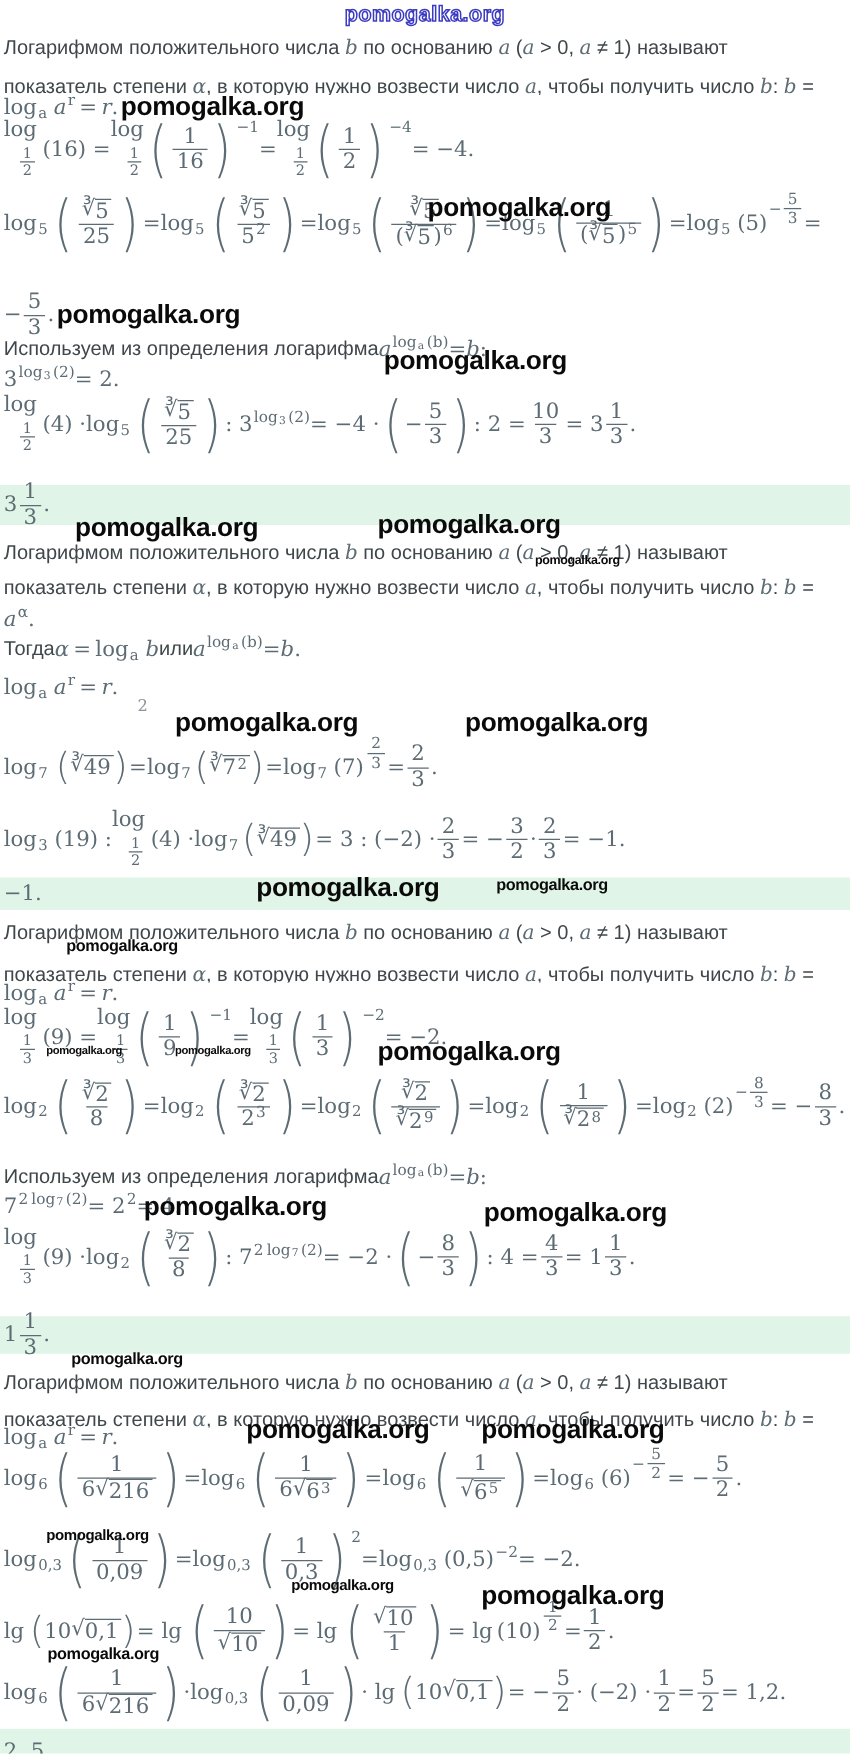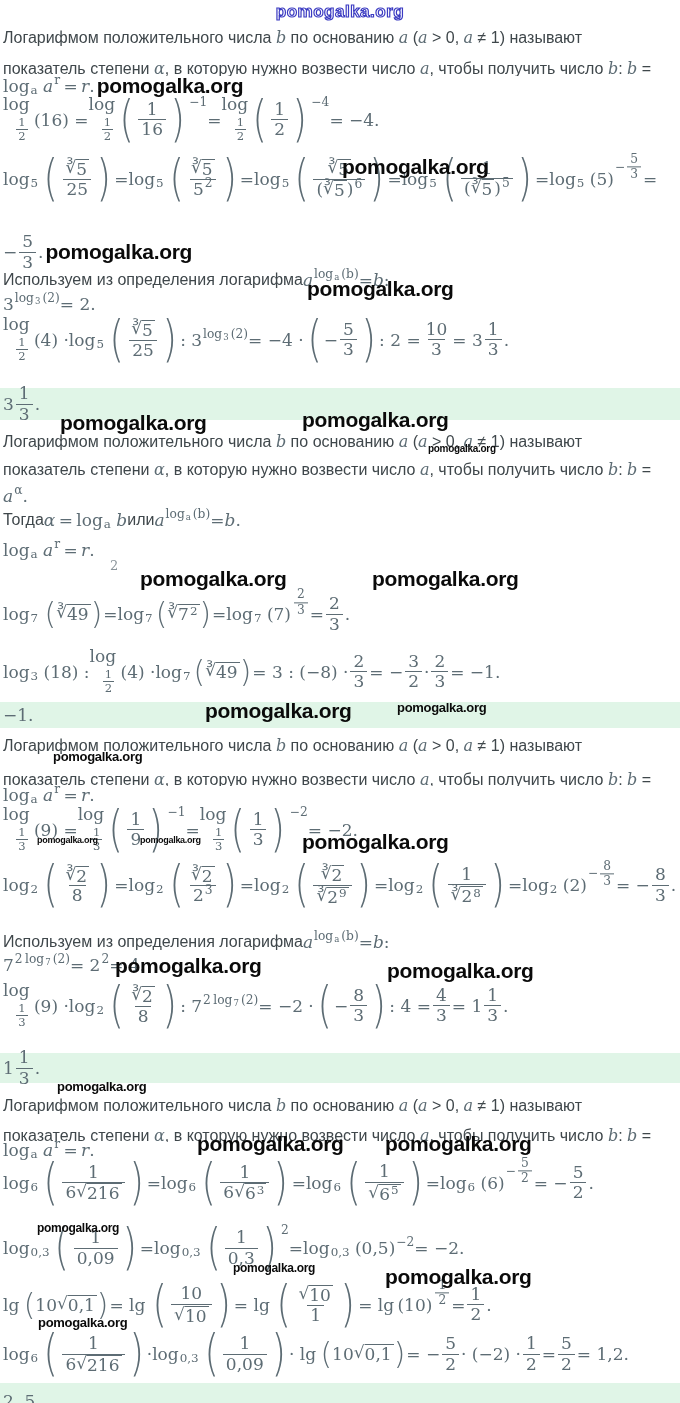--- a/index.html
+++ b/index.html
@@ -481,21 +481,21 @@
         <span class="fn"><span class="mt">2</span></span>
         <span class="fd"><span class="mt">3</span></span>
       </span>
       <span class="mt">.</span>
     </div>
     <div class="math" style="top: 648px;">
       <span class="mrow">
         <span class="mt">log</span>
         <span class="msub">3</span>
       </span>
-      <span class="mt"> (18) : </span>
+      <span class="mt"> (19) : </span>
       <span class="mlogstack">
         <span class="lg">log</span>
         <span class="mlogsub"><span class="mfrac">
             <span class="fn"><span class="mt">1</span></span>
             <span class="fd"><span class="mt">2</span></span>
           </span></span>
       </span>
       <span class="mt"> (4) · </span>
       <span class="mrow">
         <span class="mt">log</span>
@@ -508,21 +508,21 @@
             <span class="mrad">
               <span class="rsign">∛</span>
               <span class="rbody">
                 <span class="mt">49</span>
               </span>
             </span>
           </span>
         </span>
         <span class="pr">)</span>
       </span>
-      <span class="mt"> = 3 : (−8) · </span>
+      <span class="mt"> = 3 : (−2) · </span>
       <span class="mfrac">
         <span class="fn"><span class="mt">2</span></span>
         <span class="fd"><span class="mt">3</span></span>
       </span>
       <span class="mt"> = −</span>
       <span class="mfrac">
         <span class="fn"><span class="mt">3</span></span>
         <span class="fd"><span class="mt">2</span></span>
       </span>
       <span class="mt"> · </span>

